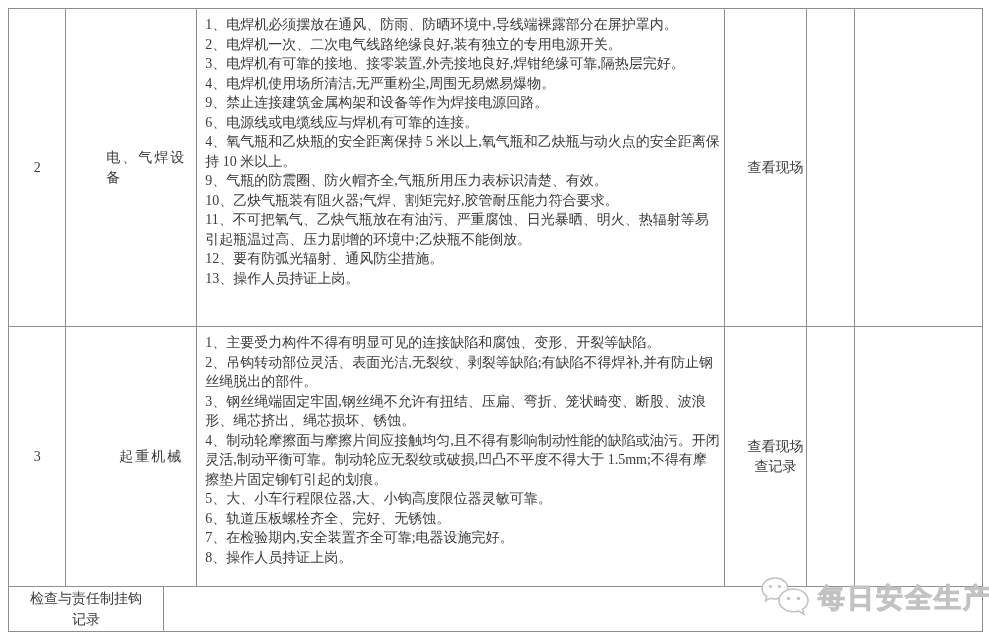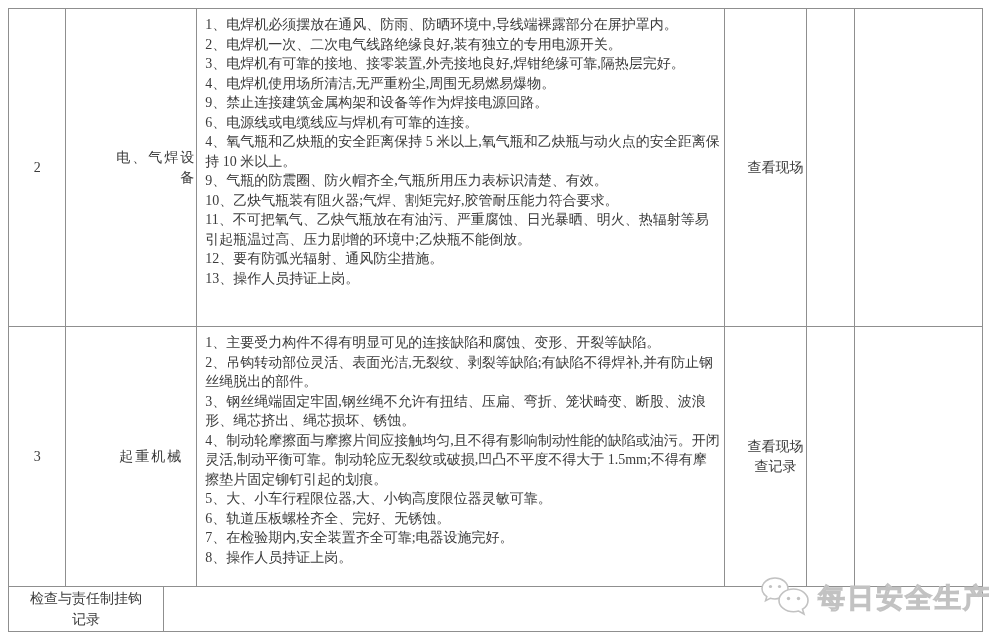--- a/index.html
+++ b/index.html
@@ -16,21 +16,21 @@
   .row{display:flex;flex-direction:row;box-sizing:border-box;border-bottom:1px solid #8f8f8f;}
   .row:last-child{border-bottom:none;flex:1;}
   .row-a{height:318px;}
   .row-b{height:260px;}
   .cell{
     box-sizing:border-box;border-right:1px solid #8f8f8f;
     font-size:14px;line-height:19.5px;
   }
   .cell.last{border-right:none;}
   .c-serial{width:60px;display:flex;align-items:center;justify-content:center;}
-  .c-name{width:95px;display:flex;align-items:center;justify-content:center;text-align:right;letter-spacing:2px;margin-left:40px;}
+  .c-name{width:95px;display:flex;align-items:center;justify-content:center;text-align:left;letter-spacing:2px;margin-left:40px;}
   .c-items{width:552px;padding:6px 4px 4px 8px;text-align:left;}
   .c-method{width:85px;display:flex;align-items:center;justify-content:center;text-align:center;white-space:pre-line;padding-left:20px;}
   .c-empty5{width:50px;}
   .c-empty6{width:133px;}
   .check-item{margin:0;padding:0;word-break:break-all;}
   .row-c .c-footer-label{
     width:155px;display:flex;align-items:center;justify-content:center;
     text-align:center;white-space:pre-line;line-height:21px;
   }
   .row-c .c-footer-space{flex:1;border-right:none;}

